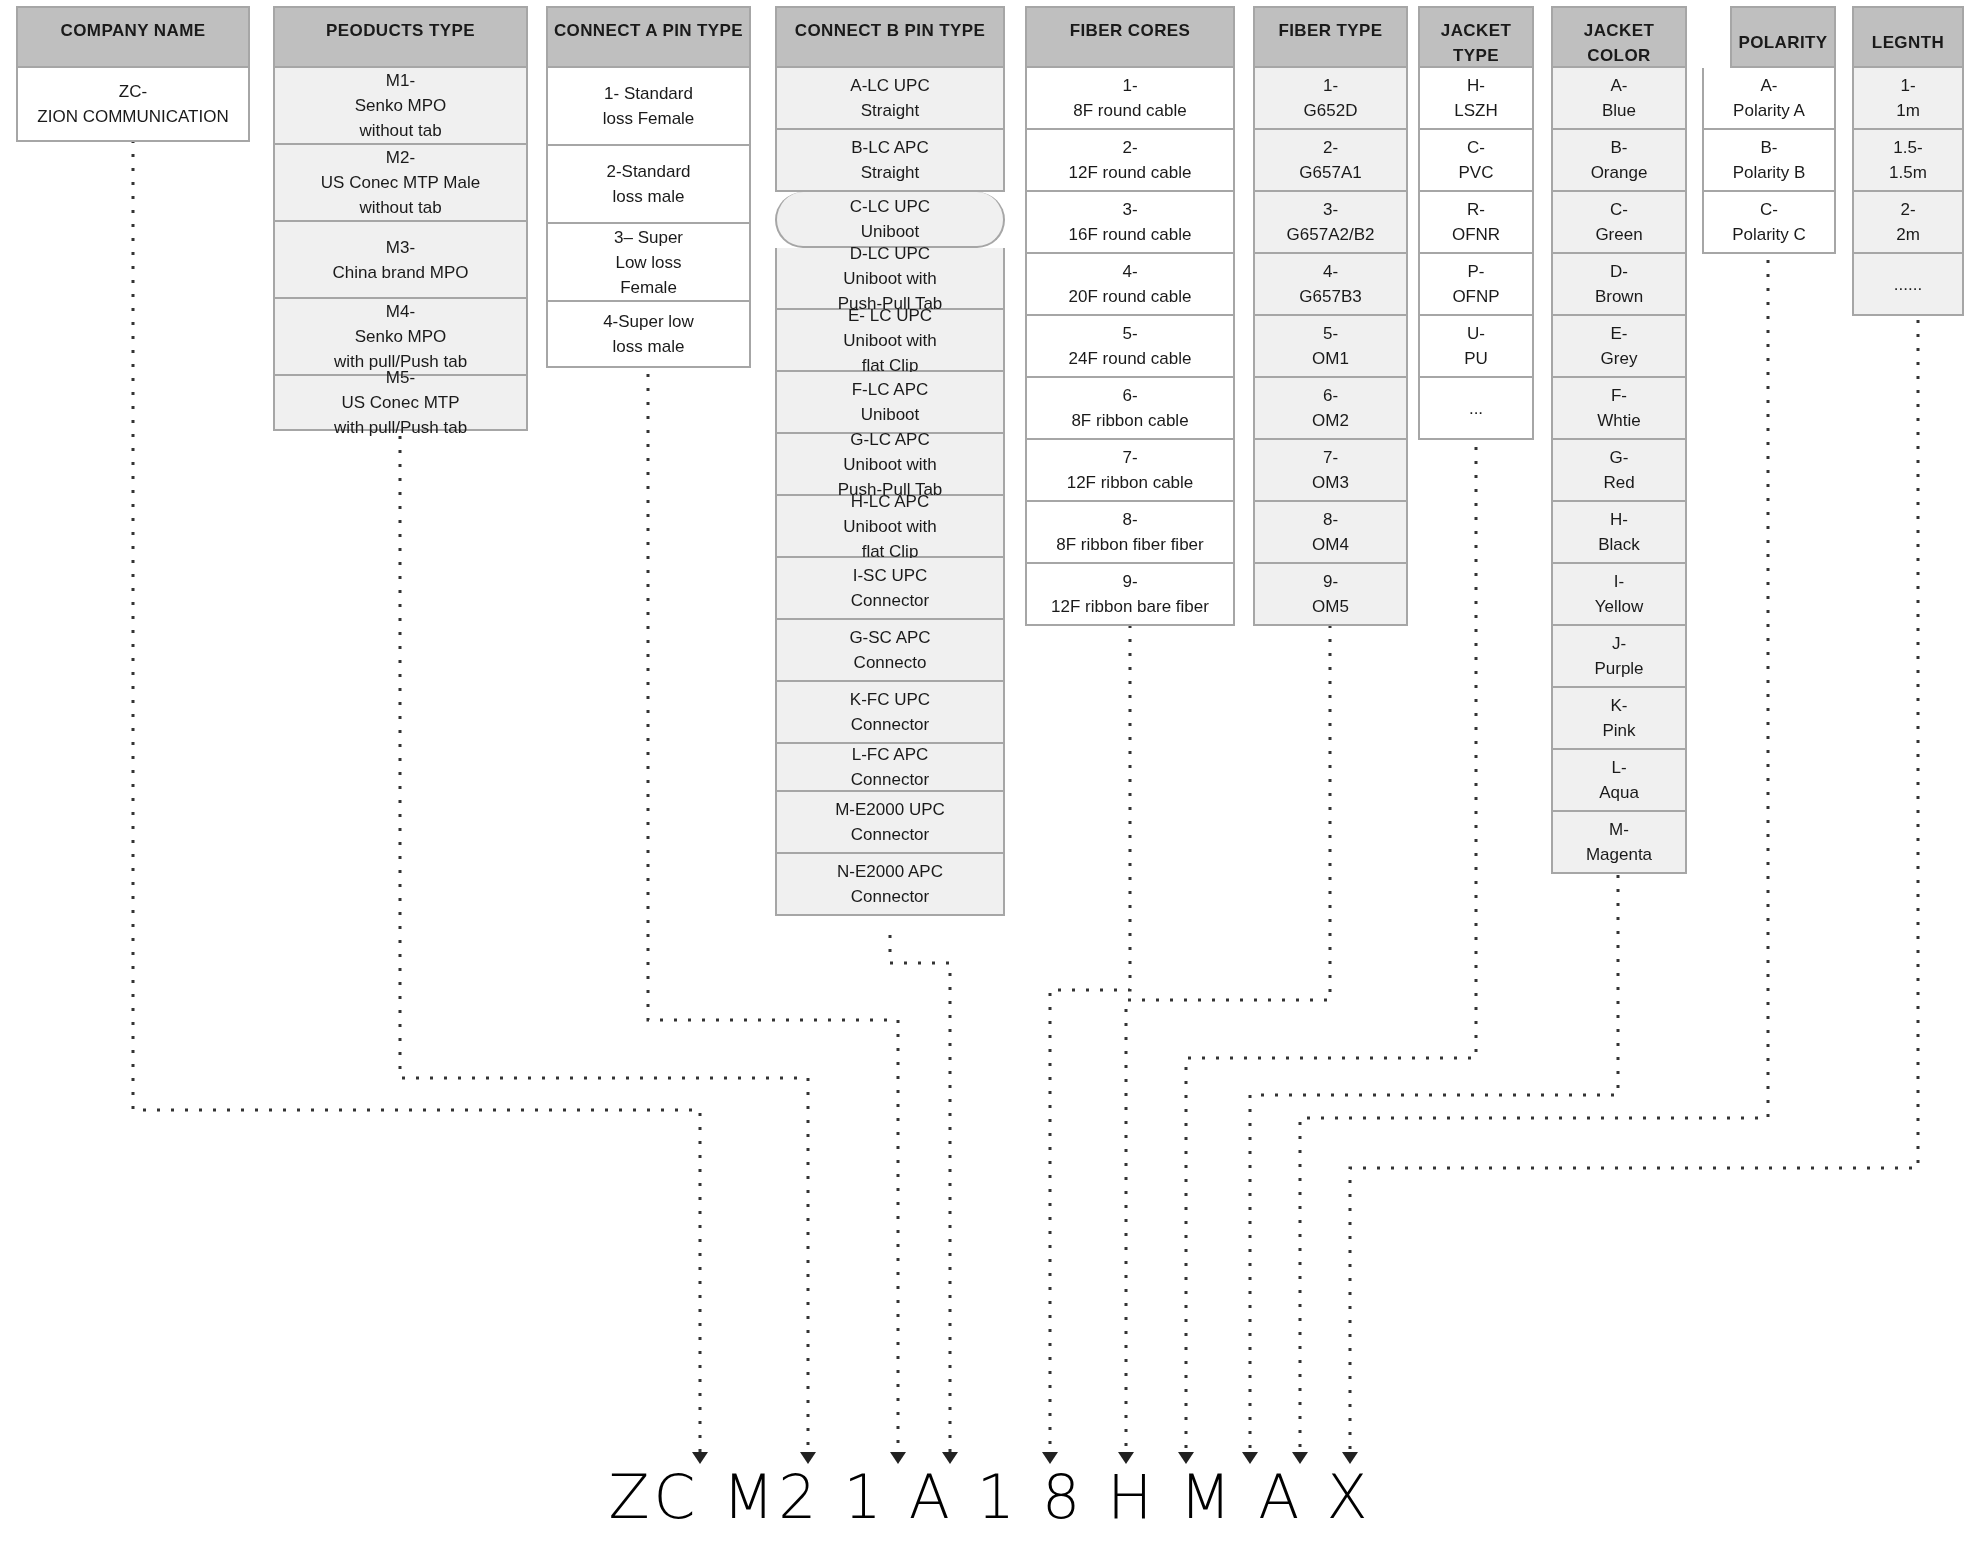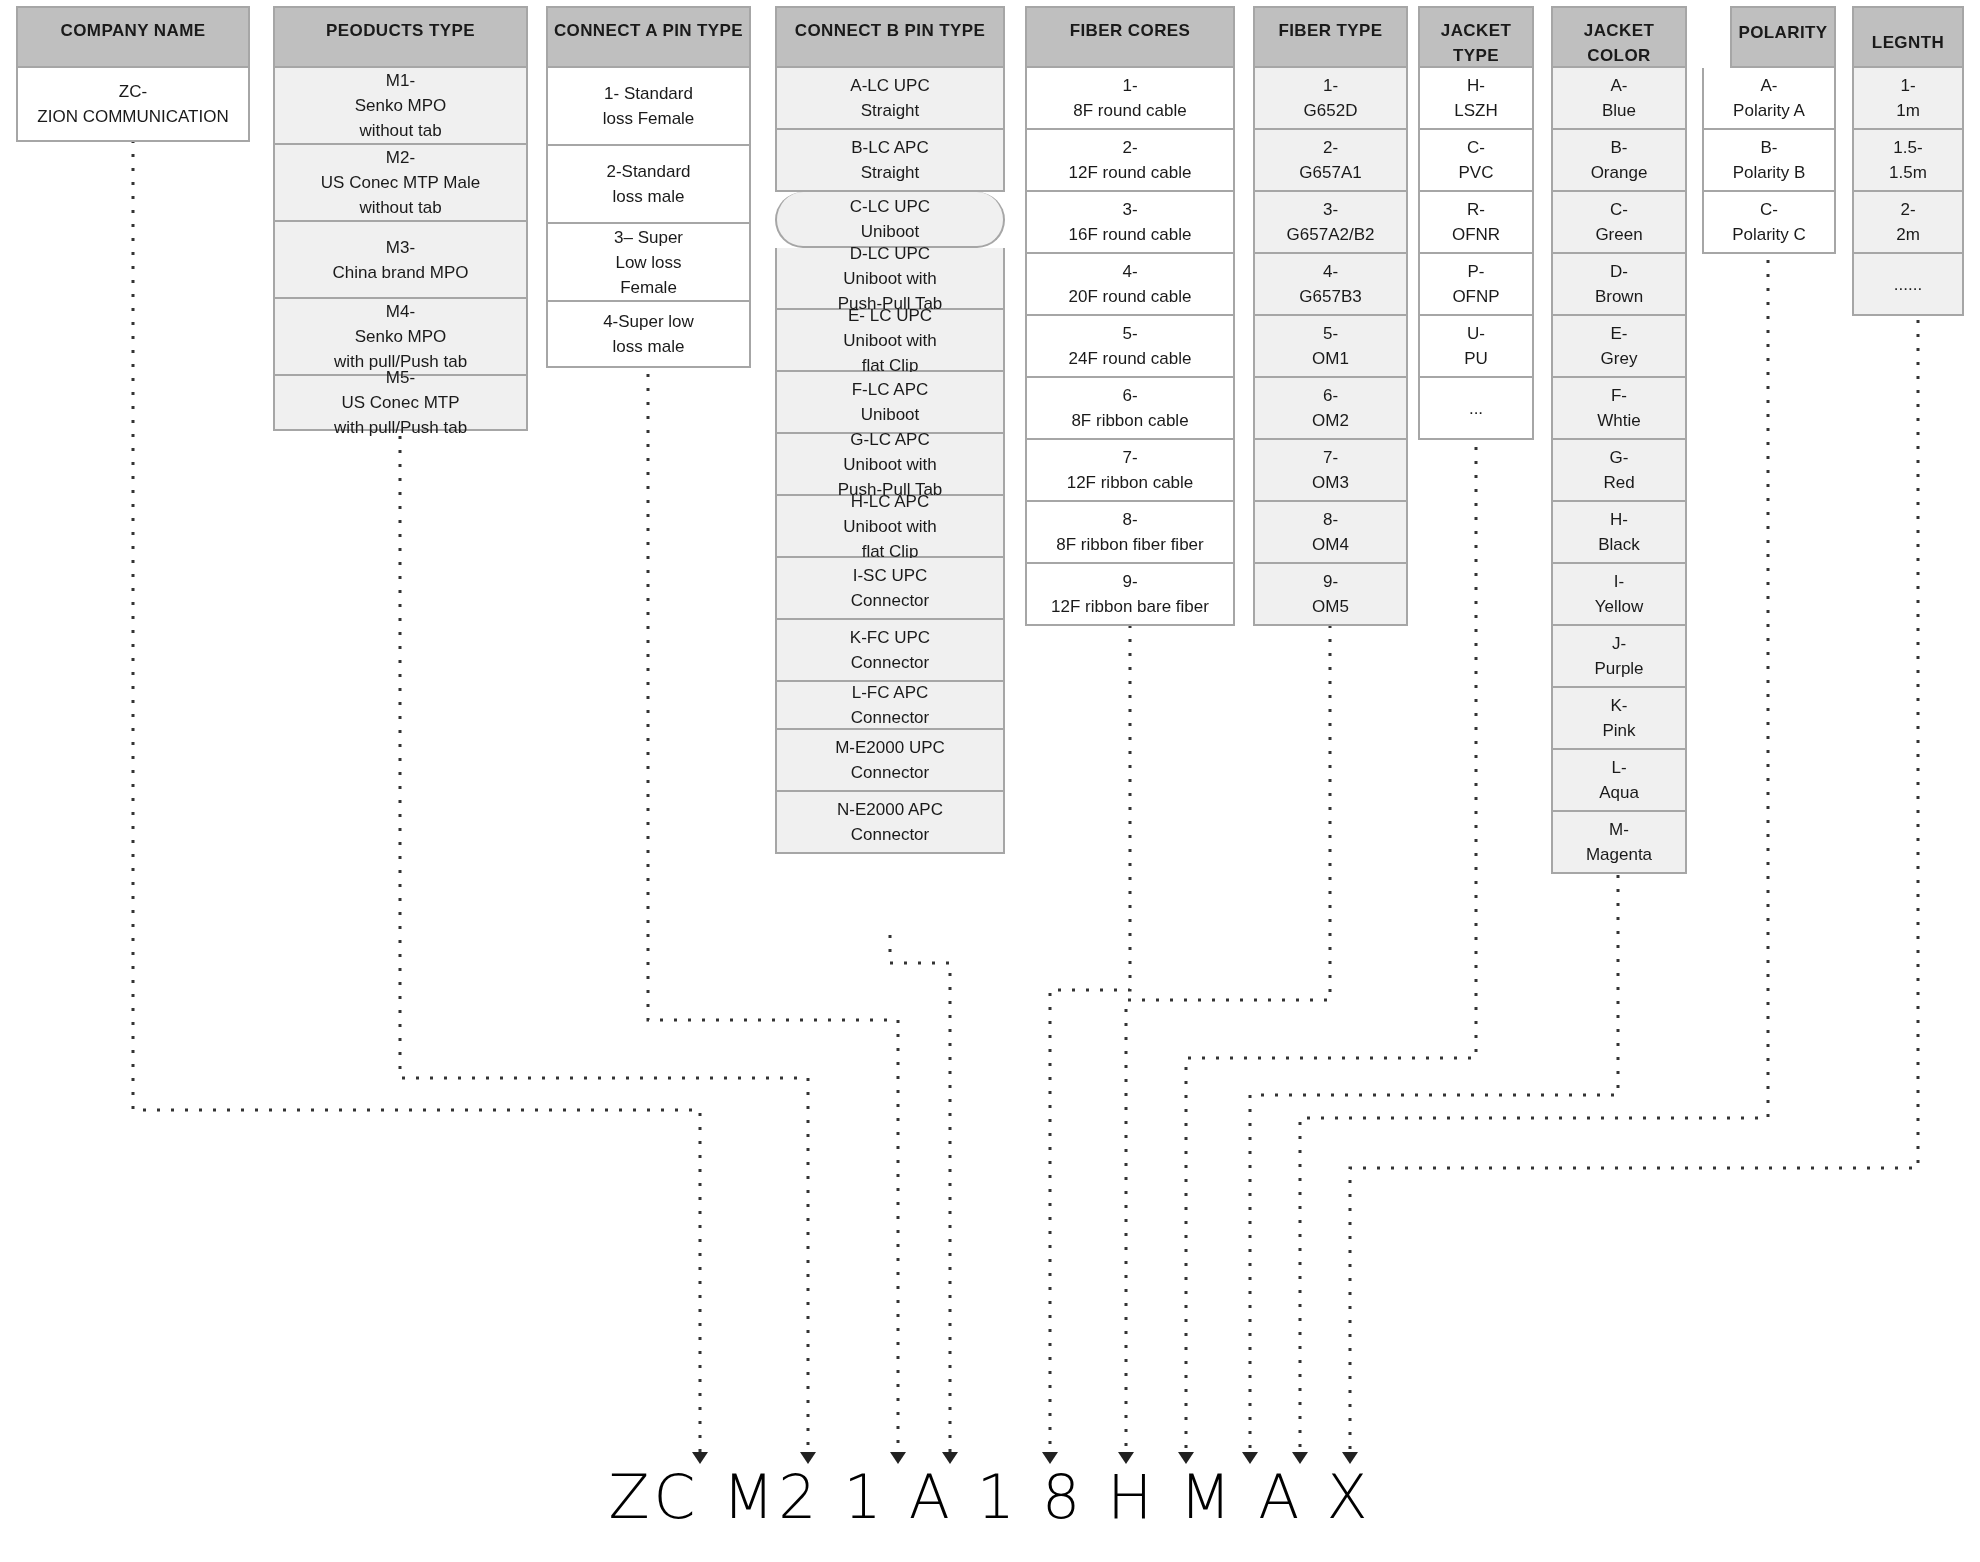--- a/index.html
+++ b/index.html
@@ -208,20 +208,24 @@
     <div class="cell grey" style="height:62px;">
       <span class="ln">H-LC APC</span>
       <span class="ln">Uniboot with</span>
       <span class="ln">flat Clip</span>
     </div>
     <div class="cell grey" style="height:62px;">
       <span class="ln">I-SC UPC</span>
       <span class="ln">Connector</span>
     </div>
     <div class="cell grey" style="height:62px;">
+      <span class="ln">G-SC APC</span>
+      <span class="ln">Connecto</span>
+    </div>
+    <div class="cell grey" style="height:62px;">
       <span class="ln">K-FC UPC</span>
       <span class="ln">Connector</span>
     </div>
     <div class="cell grey" style="height:48px;">
       <span class="ln">L-FC APC</span>
       <span class="ln">Connector</span>
     </div>
     <div class="cell grey" style="height:62px;">
       <span class="ln">M-E2000 UPC</span>
       <span class="ln">Connector</span>
@@ -401,21 +405,21 @@
       <span class="ln">L-</span>
       <span class="ln">Aqua</span>
     </div>
     <div class="cell grey" style="height:62px;">
       <span class="ln">M-</span>
       <span class="ln">Magenta</span>
     </div>
   </div>
 
   <div class="column" style="left:1702px;width:134px;">
-    <div class="col-head" style="padding-top:12px;margin-left:28px;">
+    <div class="col-head" style="padding-top:22px;margin-left:28px;">
       <span class="ln">POLARITY</span>
     </div>
     <div class="cell white" style="height:62px;">
       <span class="ln">A-</span>
       <span class="ln">Polarity A</span>
     </div>
     <div class="cell white" style="height:62px;">
       <span class="ln">B-</span>
       <span class="ln">Polarity B</span>
     </div>

